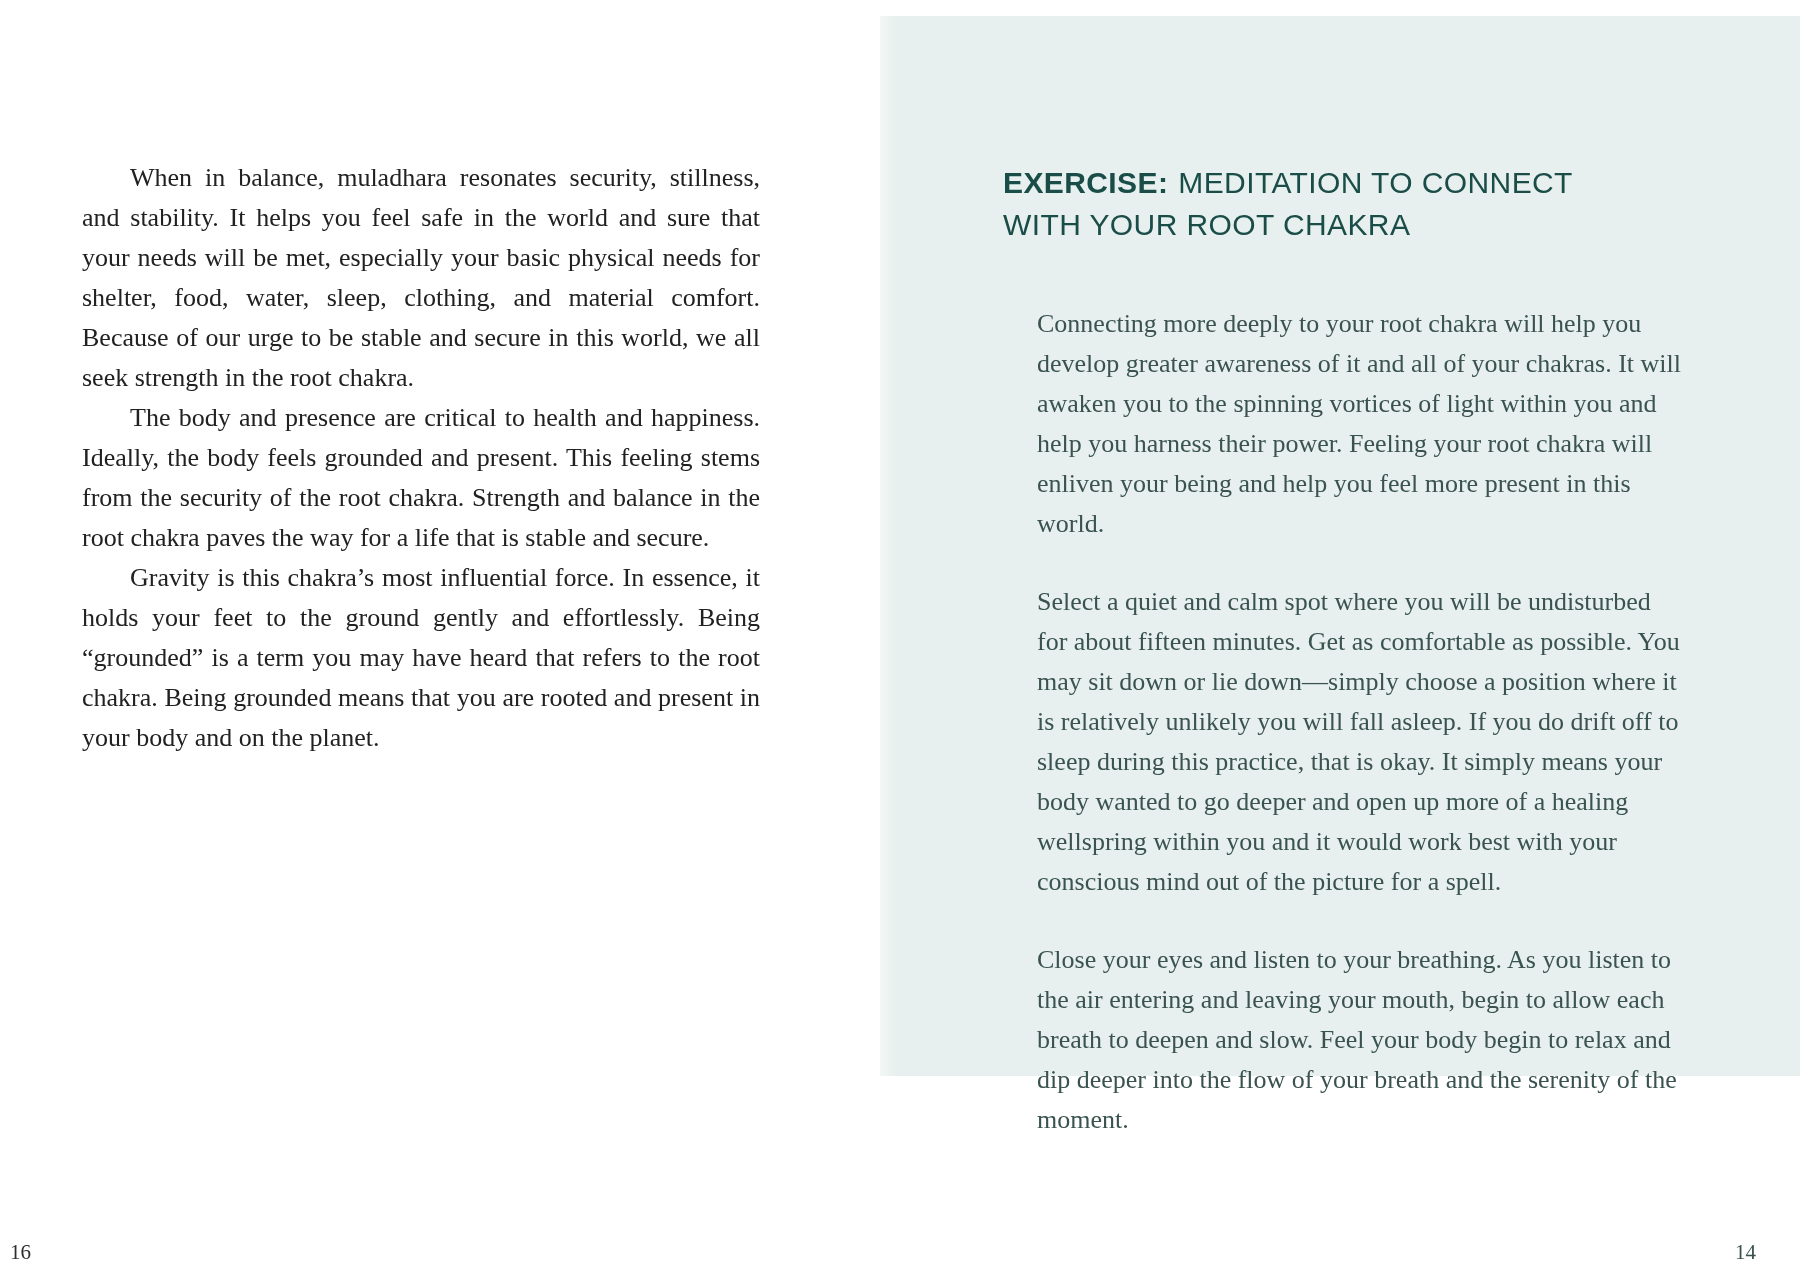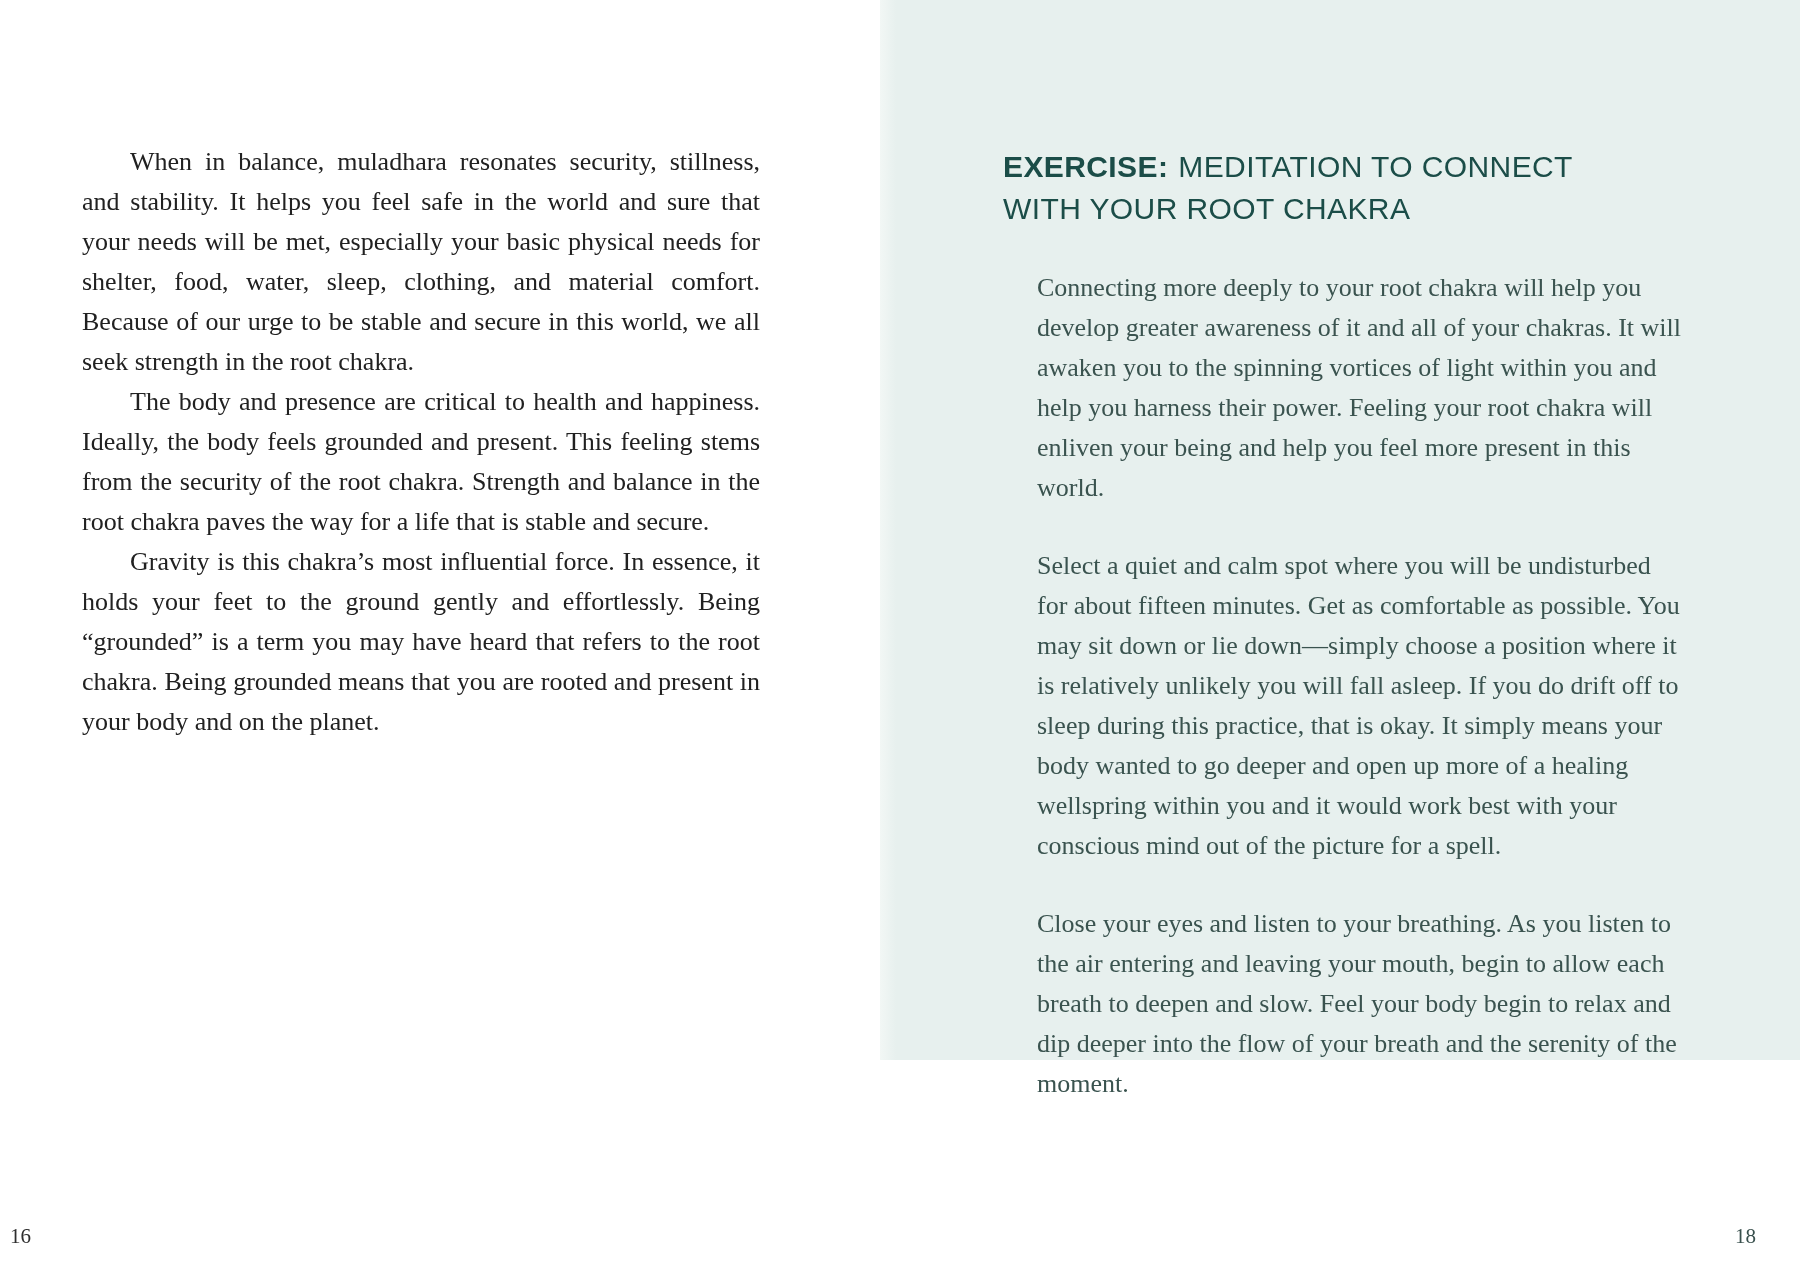--- a/index.html
+++ b/index.html
@@ -15,21 +15,21 @@
   * { margin: 0; padding: 0; box-sizing: border-box; }
   html, body { width: 1800px; height: 1288px; }
   body {
     position: relative;
     width: 1800px;
     height: 1288px;
     background: var(--page-bg);
     overflow: hidden;
     font-family: "Liberation Serif", serif;
   }
-  .page { position: absolute; top: 0; height: 1060px; }
+  .page { position: absolute; top: 16px; height: 1060px; }
   .page.left  { left: 0; width: 880px; background: var(--page-bg); }
   .page.right {
     left: 880px; width: 920px;
     background: linear-gradient(90deg, var(--right-edge) 0px, var(--right-bg) 16px);
   }
 
   
   .left-body {
     position: absolute;
     left: 82px; top: 142px; width: 678px;
@@ -52,21 +52,21 @@
   .exercise-heading .ex-label { font-weight: 700; margin-right: 10px; }
 
   
   .right-body {
     position: absolute;
     left: 157px; top: 268px; width: 644px;
     font-size: 26px; line-height: 40px;
     color: var(--right-ink);
     text-align: left;
   }
-  .right-body p { margin-bottom: 38px; }
+  .right-body p { margin-bottom: 38px; margin-top: 20px; }
   .right-body p:last-child { margin-bottom: 0; }
 
   
   .running-foot {
     position: absolute;
     top: 1224px; left: 0; right: 0;
     text-align: center;
     font-size: 21px;
     color: var(--footer-teal);
   }
@@ -97,16 +97,16 @@
     <div class="folio folio-left">16</div>
   </section>
 
   <section class="page right">
     <h1 class="exercise-heading"><span class="ex-label">EXERCISE:</span><span class="ex-title">MEDITATION TO CONNECT WITH YOUR ROOT CHAKRA</span></h1>
     <div class="right-body">
       <p>Connecting more deeply to your root chakra will help you develop greater awareness of it and all of your chakras. It will awaken you to the spinning vortices of light within you and help you harness their power. Feeling your root chakra will enliven your being and help you feel more present in this world.</p>
       <p>Select a quiet and calm spot where you will be undisturbed for about fifteen minutes. Get as comfortable as possible. You may sit down or lie down—simply choose a position where it is relatively unlikely you will fall asleep. If you do drift off to sleep during this practice, that is okay. It simply means your body wanted to go deeper and open up more of a healing wellspring within you and it would work best with your conscious mind out of the picture for a spell.</p>
       <p>Close your eyes and listen to your breathing. As you listen to the air entering and leaving your mouth, begin to allow each breath to deepen and slow. Feel your body begin to relax and dip deeper into the flow of your breath and the serenity of the moment.</p>
     </div>
-    <div class="folio folio-right">18</div>
+    <div class="folio folio-right">14</div>
   </section>
 
 </div>
 
 </body></html>

